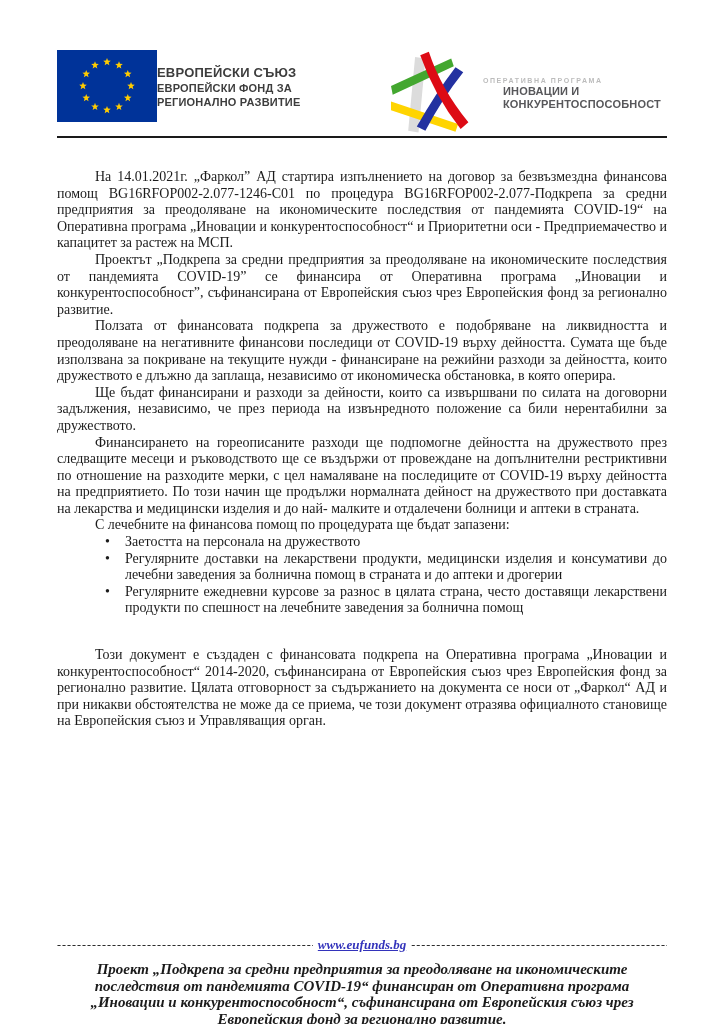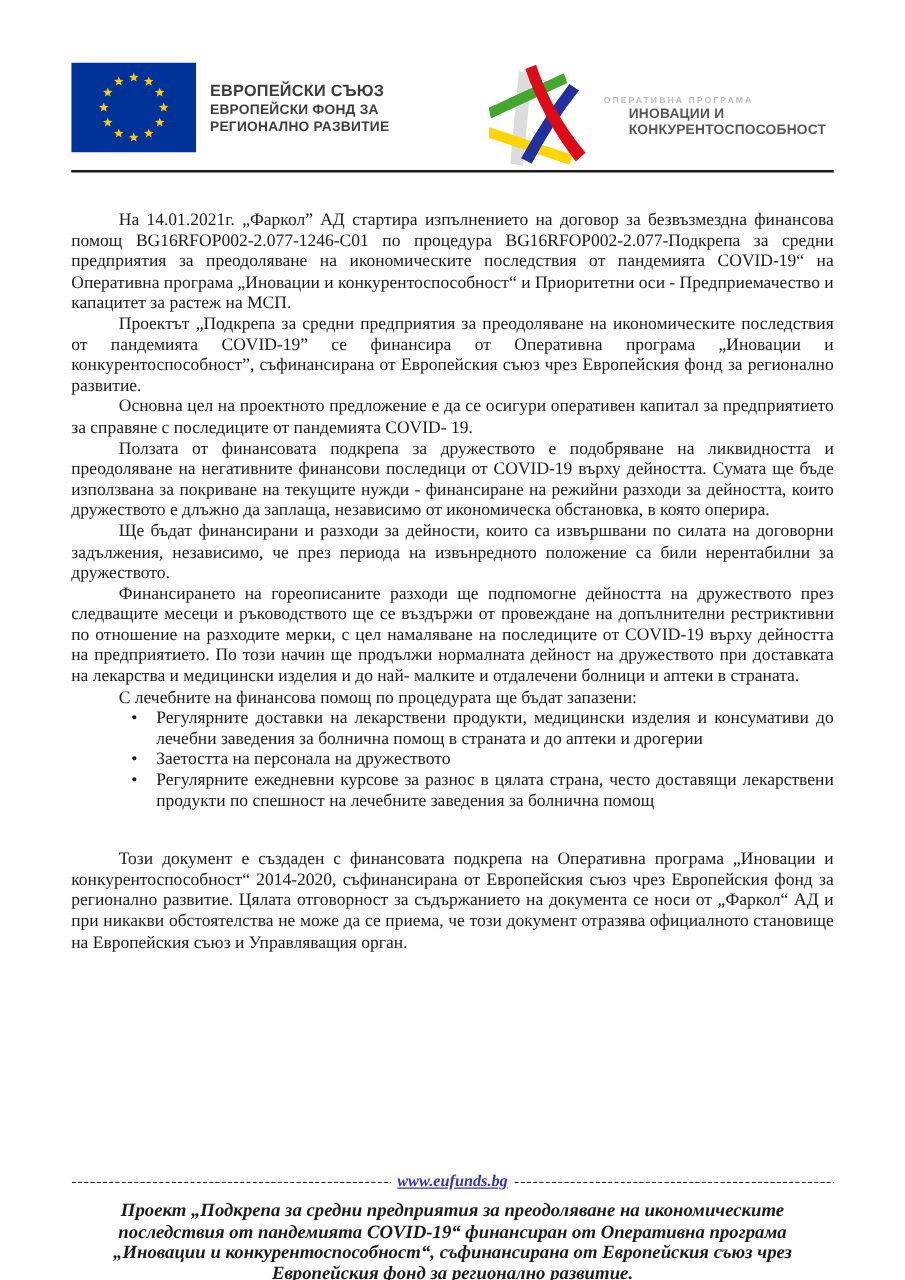--- a/index.html
+++ b/index.html
@@ -15,21 +15,21 @@
     padding: 50px 57px 0 57px;
   }
 
   
   .header {
     display: flex;
     justify-content: space-between;
     align-items: flex-start;
     height: 82px;
   }
-  .logo-block { display: flex; align-items: center; gap: 11px; }
+  .logo-block { display: flex; align-items: center; }
   .eu-flag-svg { width: 100px; height: 72px; display: block; }
   .eu-flag-bg { fill: var(--eu-flag-blue, #039); }
   .eu-star { fill: var(--eu-star-yellow, #FC0); }
   .logo-text { font-family: "Liberation Sans", sans-serif; color: #3d3d3d; }
   .eu-line1 { font-size: 13px; font-weight: 700; letter-spacing: .2px; }
   .eu-line2, .eu-line3 { font-size: 11px; font-weight: 700; margin-top: 2px; letter-spacing: .2px; }
   .opic-block { display: flex; align-items: center; gap: 6px; margin-right: 6px; }
   .opic-svg { width: 86px; height: 86px; display: block; }
   .opic-text { font-family: "Liberation Sans", sans-serif; }
   .opic-line1 { font-size: 7px; font-weight: 600; letter-spacing: 1.6px; color: #bcbcbc; }
@@ -155,28 +155,27 @@
       </div>
     </div>
 
   </div>
 
   <hr class="header-divider">
 
   <div class="doc-body">
     <p>На 14.01.2021г. „Фаркол” АД стартира изпълнението на договор за безвъзмездна финансова помощ BG16RFOP002-2.077-1246-C01 по процедура BG16RFOP002-2.077-Подкрепа за средни предприятия за преодоляване на икономическите последствия от пандемията COVID-19“ на Оперативна програма „Иновации и конкурентоспособност“ и Приоритетни оси - Предприемачество и капацитет за растеж на МСП.</p>
     <p>Проектът „Подкрепа за средни предприятия за преодоляване на икономическите последствия от пандемията COVID-19” се финансира от Оперативна програма „Иновации и конкурентоспособност”, съфинансирана от Европейския съюз чрез Европейския фонд за регионално развитие.</p>
-    <p>Основна цел на проектното предложение е да се осигури оперативен капитал за предприятието за справяне с последиците от пандемията COVID- 19.</p>
     <p>Ползата от финансовата подкрепа за дружеството е подобряване на ликвидността и преодоляване на негативните финансови последици от COVID-19 върху дейността. Сумата ще бъде използвана за покриване на текущите нужди - финансиране на режийни разходи за дейността, които дружеството е длъжно да заплаща, независимо от икономическа обстановка, в която оперира.</p>
     <p>Ще бъдат финансирани и разходи за дейности, които са извършвани по силата на договорни задължения, независимо, че през периода на извънредното положение са били нерентабилни за дружеството.</p>
     <p>Финансирането на гореописаните разходи ще подпомогне дейността на дружеството през следващите месеци и ръководството ще се въздържи от провеждане на допълнителни рестриктивни по отношение на разходите мерки, с цел намаляване на последиците от COVID-19 върху дейността на предприятието. По този начин ще продължи нормалната дейност на дружеството при доставката на лекарства и медицински изделия и до най- малките и отдалечени болници и аптеки в страната.</p>
     <p>С лечебните на финансова помощ по процедурата ще бъдат запазени:</p>
     <ul class="benefits">
+      <li>Заетостта на персонала на дружеството</li>
       <li>Регулярните доставки на лекарствени продукти, медицински изделия и консумативи до лечебни заведения за болнична помощ в страната и до аптеки и дрогерии</li>
-      <li>Заетостта на персонала на дружеството</li>
       <li>Регулярните ежедневни курсове за разнос в цялата страна, често доставящи лекарствени продукти по спешност на лечебните заведения за болнична помощ</li>
     </ul>
     <p class="disclaimer">Този документ е създаден с финансовата подкрепа на Оперативна програма „Иновации и конкурентоспособност“ 2014-2020, съфинансирана от Европейския съюз чрез Европейския фонд за регионално развитие. Цялата отговорност за съдържанието на документа се носи от „Фаркол“ АД и при никакви обстоятелства не може да се приема, че този документ отразява официалното становище на Европейския съюз и Управляващия орган.</p>
   </div>
 
   <div class="footer">
     <div class="footer-divider-row">
       <span class="dash-run">------------------------------------------------------------------------------------------</span>
       <a class="eufunds-link" href="#">www.eufunds.bg</a>
       <span class="dash-run">------------------------------------------------------------------------------------------</span>

